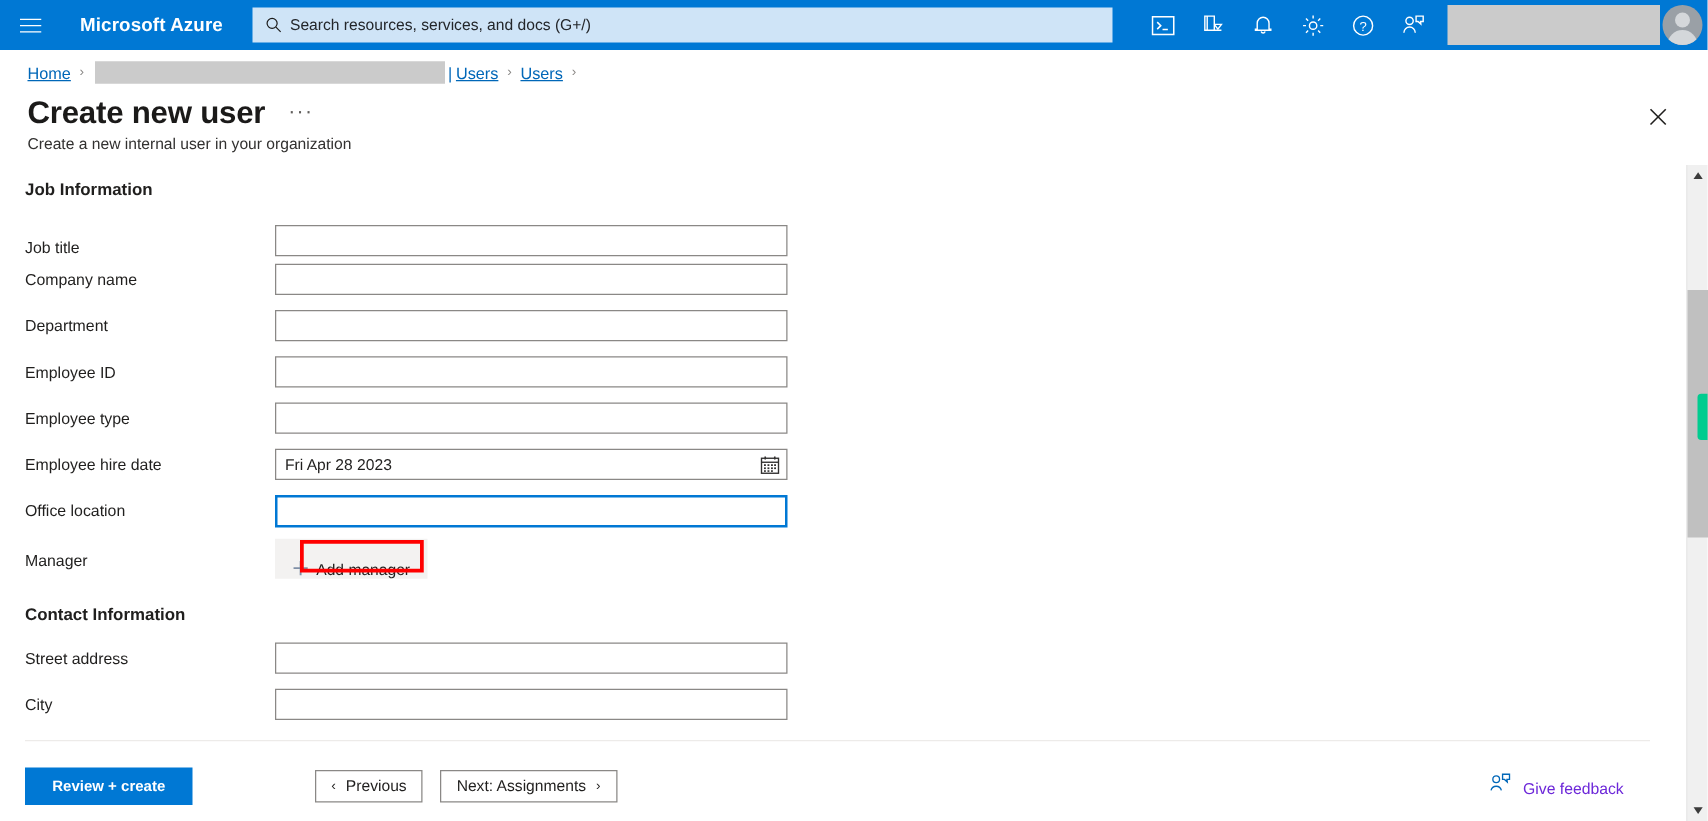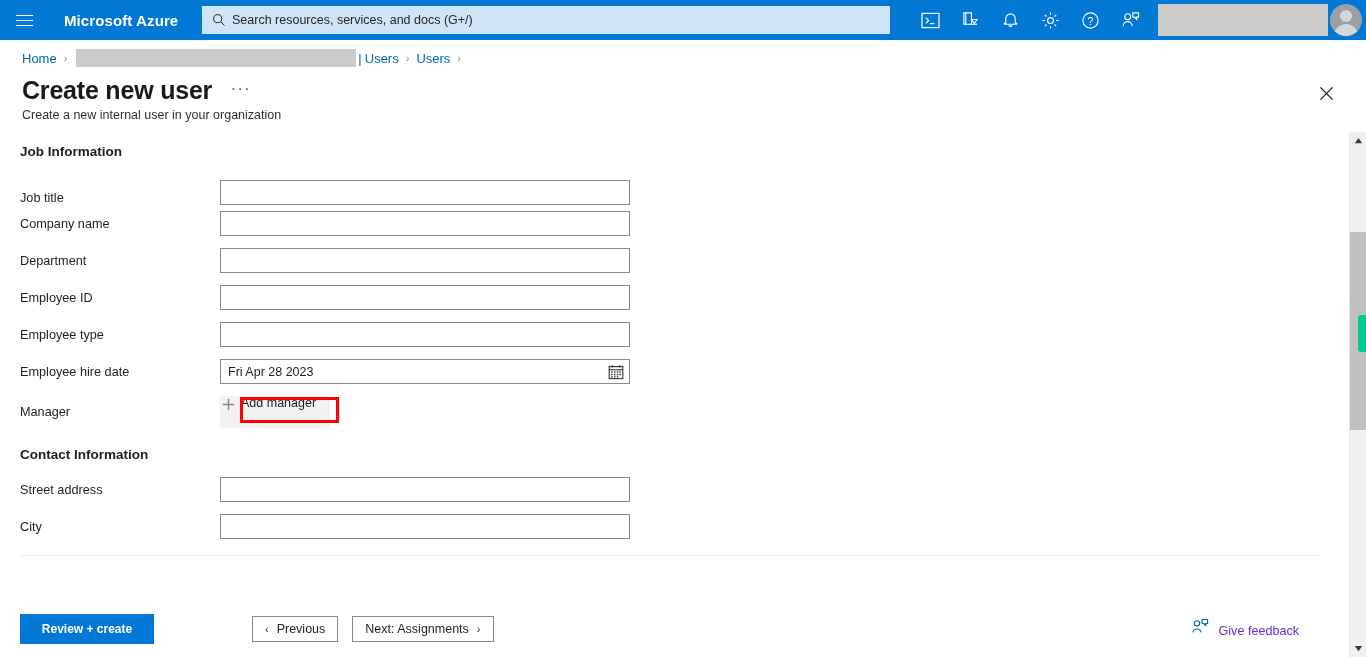--- a/index.html
+++ b/index.html
@@ -82,21 +82,21 @@
   }
 
   
   .breadcrumb {
     position: absolute; left: 0; top: 40px;
     width: 1366px; height: 36px;
     display: flex; align-items: center;
     padding-left: 22px;
     font-size: 13px;
   }
-  .bc-link { color: #0067b8; cursor: pointer; white-space: nowrap; }
+  .bc-link { color: #0067b8; cursor: pointer; white-space: nowrap; text-decoration: underline; }
   .bc-sep { color: #8a8886; margin: 0 7px; font-size: 11px; }
   .bc-redact {
     width: 280px; height: 18px; background: #cbcbcb; margin: 0 2px;
   }
   .bc-pipe { color: #0067b8; margin-right: 3px; }
 
   
   .title-wrap { position: absolute; left: 22px; top: 76px; }
   .page-title {
     font-size: 25px; font-weight: bold; color: #1b1a19;
@@ -147,23 +147,23 @@
   .date-wrap { position: relative; width: 410px; }
   .date-wrap .txt { width: 410px; }
   .cal-btn {
     position: absolute; right: 1px; top: 1px;
     width: 26px; height: 23px;
     display: flex; align-items: center; justify-content: center;
     cursor: pointer;
   }
   .add-mgr {
     position: relative;
-    display: inline-flex; align-items: flex-start;
+    display: inline-flex; align-items: flex-end;
     height: 32px; background: #f3f2f1;
-    padding: 0 14px 0 0;
+    padding: 0 14px 0 12px;
     cursor: pointer;
   }
   .add-mgr .plus { margin-right: 4px; display: flex; align-items: center; }
   .add-mgr .txtlbl {
     font-size: 12.5px; color: #201f1e; white-space: nowrap;
   }
   .annot-box {
     position: absolute;
     left: 20px; top: 1px;
     width: 99px; height: 26px;
@@ -385,20 +385,24 @@
                 <rect x="3.2" y="12.2" width="1.5" height="1.3"></rect>
                 <rect x="6" y="12.2" width="1.5" height="1.3"></rect>
                 <rect x="8.8" y="12.2" width="1.5" height="1.3"></rect>
               </g>
           </svg>
         </div>
       </div>
     </div>
   </div>
 
+  <div class="row">
+    <div class="lbl">Office location</div>
+    <div class="fld"><input class="txt focused" type="text" value="" style=""></div>
+  </div>
 
   <div class="row" style="height:44px;">
     <div class="lbl">Manager</div>
     <div class="fld">
       <div class="add-mgr">
         <span class="plus">
           <svg width="17" height="17" viewBox="0 0 18 18">
               <line x1="9" y1="3" x2="9" y2="15" stroke="#7f8fa6" stroke-width="1.6"></line>
               <line x1="3" y1="9" x2="15" y2="9" stroke="#7f8fa6" stroke-width="1.6"></line>
             </svg>

